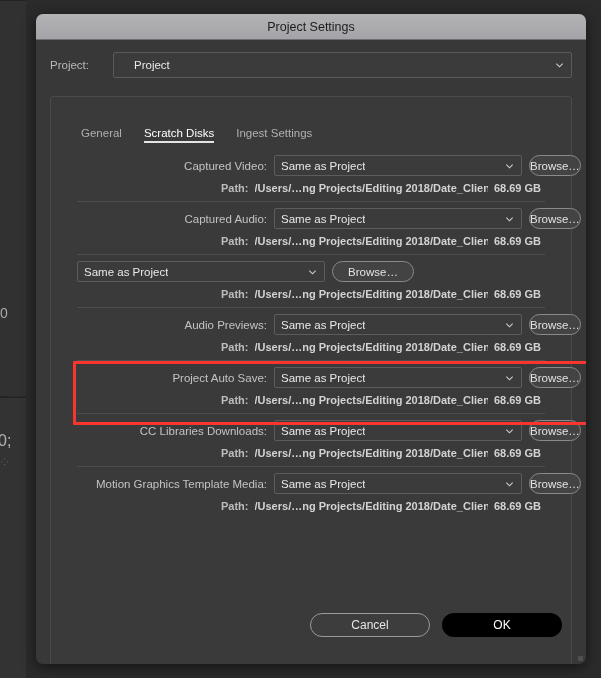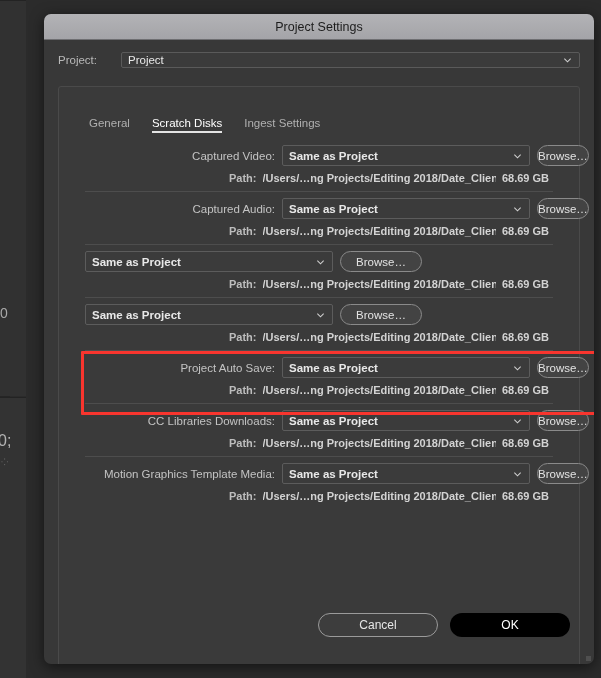--- a/index.html
+++ b/index.html
@@ -35,21 +35,21 @@
     letter-spacing: .2px;
   }
   #bg-timecode-top   { left: -4px; top: 305px; font-size: 14px; color: #a9a9a9; }
   #bg-label-time     { left: 0px;  top: 389px; font-size: 10px; color: #c08c4a; margin-left: 47px; }
   #bg-timecode-low   { left: -2px; top: 432px; font-size: 16px; color: #b4b4b4; }
   #bg-glyph-small    { left: 1px;  top: 455px; font-size: 9px;  color: #6e6e6e; }
 
   
   #project-settings-dialog {
     position: absolute;
-    left: 44px;
+    left: 36px;
     top: 14px;
     width: 550px;
     height: 650px;
     background: #383838;
     border-radius: 7px;
     box-shadow: 0 3px 14px rgba(0,0,0,.55);
     overflow: hidden;
   }
 
   #dialog-title-bar {
@@ -76,27 +76,27 @@
     align-items: center;
     gap: 24px;
     margin-bottom: 18px;
   }
   #project-row-label {
     font-size: 11.5px;
     color: #b9b9b9;
   }
   .combo {
     flex: 1;
-    height: 16px;
+    height: 26px;
     background: #3b3b3b;
     border: 1px solid #5a5a5a;
     border-radius: 2px;
     display: flex;
     align-items: center;
-    padding: 0 6px;
+    padding: 0 20px;
     position: relative;
   }
   .combo-value {
     font-size: 11.5px;
     color: #e8e8e8;
     white-space: nowrap;
     overflow: hidden;
   }
   .combo-arrow {
     position: absolute;
@@ -174,21 +174,20 @@
     width: 248px;
     flex: 0 0 248px;
     height: 21px;
     background: #3b3b3b;
     border: 1px solid #5c5c5c;
     border-radius: 2px;
     display: flex;
     align-items: center;
     padding: 0 6px;
     position: relative;
-    font-weight: bold;
   }
   .browse-button {
     width: 82px;
     height: 21px;
     border: 1px solid #8a8a8a;
     border-radius: 11px;
     background: #434343;
     color: #e2e2e2;
     font-size: 11.5px;
     display: flex;
@@ -387,20 +386,21 @@
           </div>
           <div class="row-path">
             <span class="path-label">Path:</span>
             <span class="path-value">/Users/…ng Projects/Editing 2018/Date_ClientName_ProjectName</span>
             <span class="path-size">68.69 GB</span>
           </div>
         </div>
 
         <div class="scratch-row">
           <div class="row-main">
+            <span class="row-label">Audio Previews:</span>
             <div class="row-combo">
               <span class="combo-value">Same as Project</span>
               <span class="combo-arrow">
                 <svg width="9" height="9" viewBox="0 0 10 10">
                   <path d="M1.5 3.5 L5 7 L8.5 3.5" fill="none" stroke="#cfcfcf" stroke-width="1.2"></path>
                 </svg>
               </span>
             </div>
             <div class="browse-button">Browse…</div>
           </div>

